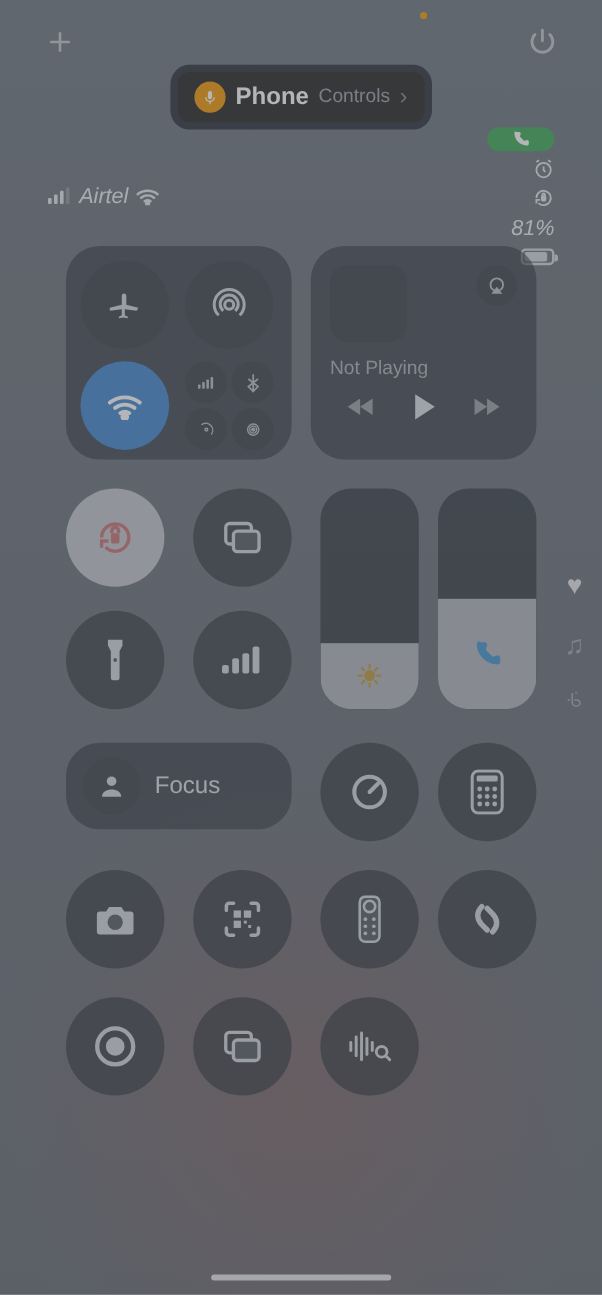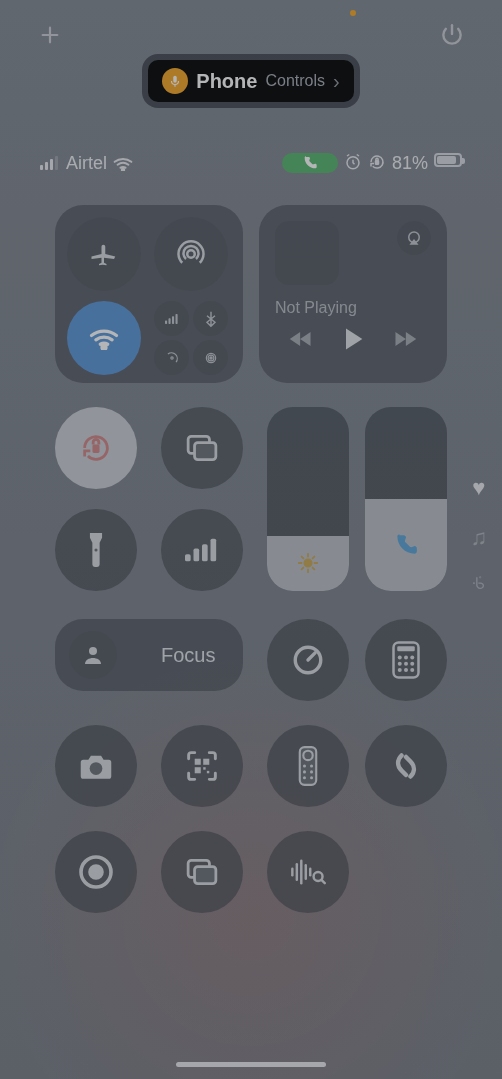--- a/index.html
+++ b/index.html
@@ -14,32 +14,32 @@
 
   
   .topbar { position:absolute; top:0; left:0; right:0; height:70px; display:flex; align-items:center; justify-content:space-between; padding:0 30px; }
   .top-plus, .top-power { width:40px; height:40px; display:flex; align-items:center; justify-content:center; color:#c9cdd3; font-size:26px; }
   .micro-dot { position:absolute; top:10px; left:350px; width:6px; height:6px; border-radius:50%; background:#f6a623; }
 
   
   .tag-wrap { position:absolute; top:60px; left:0; right:0; display:flex; justify-content:center; }
   .tag-pill {
     display:flex; align-items:center; gap:8px;
-    background:#000000; padding:8px 14px; border-radius:10px;
+    background:#404040; padding:8px 14px; border-radius:10px;
     box-shadow: 0 0 0 6px rgba(20,26,34,0.55);
   }
   .mic-badge { width:26px; height:26px; border-radius:50%; background:#f5a623; display:flex; align-items:center; justify-content:center; }
   .tag-text1 { color:#fff; font-weight:600; font-size:20px; }
   .tag-text2 { color:#a6abb3; font-size:16px; }
   .tag-chev { color:#8e939b; font-size:20px; }
 
   
-  .status { position:absolute; top:148px; left:0; right:0; height:30px; display:flex; align-items:center; padding:0 40px; font-size:18px; font-weight:500; color:#eef0f3; }
+  .status { position:absolute; top:148px; left:0; right:0; height:30px; display:flex; align-items:center; padding:0 40px; font-size:18px; font-weight:500; color:#eef0f3;font-style:italic; }
   .status-left { display:flex; align-items:center; gap:6px; }
-  .status-right { margin-left:auto; display:flex; align-items:flex-start; gap:6px; }
+  .status-right { margin-left:auto; display:flex; align-items:flex-end; gap:6px;flex-direction:column; }
   .call-pill { background:#55b46b; border-radius:12px; padding:2px 20px; display:flex; align-items:center; }
   .alarm { font-size:16px; }
   .batt { width:28px; height:14px; border:2px solid #d8dbe0; border-radius:4px; position:relative; }
   .batt::after { content:''; position:absolute; right:-5px; top:3px; width:3px; height:6px; background:#d8dbe0; border-radius:0 2px 2px 0; }
   .batt-fill { position:absolute; left:1px; top:1px; bottom:1px; width:80%; background:#d8dbe0; border-radius:2px; }
 
   
   .grid { position:absolute; top:205px; left:55px; right:55px; bottom:20px; }
 
   .tile { background:rgba(60,66,74,0.55); border-radius:28px; position:absolute; }
@@ -76,21 +76,21 @@
   .slider.bright .fill { height:30%; }
   .slider.vol .fill { height:50%; }
   .slider .ico { font-size:22px; }
 
   
   .side-col { position:absolute; right:-40px; top:270px; display:flex; flex-direction:column; gap:24px; align-items:center; color:#adb1b9; font-size:22px; }
 
   
   .focus { left:0; top:414px; width:188px; height:72px; display:flex; align-items:center; padding:0 14px; gap:12px; }
   .focus .circ-sm { width:48px; height:48px; border-radius:50%; background:rgba(80,86,95,0.6); display:flex; align-items:center; justify-content:center; }
-  .focus span.lab { font-size:20px; color:#dfe2e6;margin-left:32px; }
+  .focus span.lab { font-size:20px; color:#dfe2e6; }
 
   .timer { left:212px; top:414px; }
   .calc { left:310px; top:414px; }
 
   
   .camera  { left:0;   top:520px; }
   .qr      { left:106px; top:520px; }
   .remote  { left:212px; top:520px; }
   .shazam  { left:310px; top:520px; }
 

